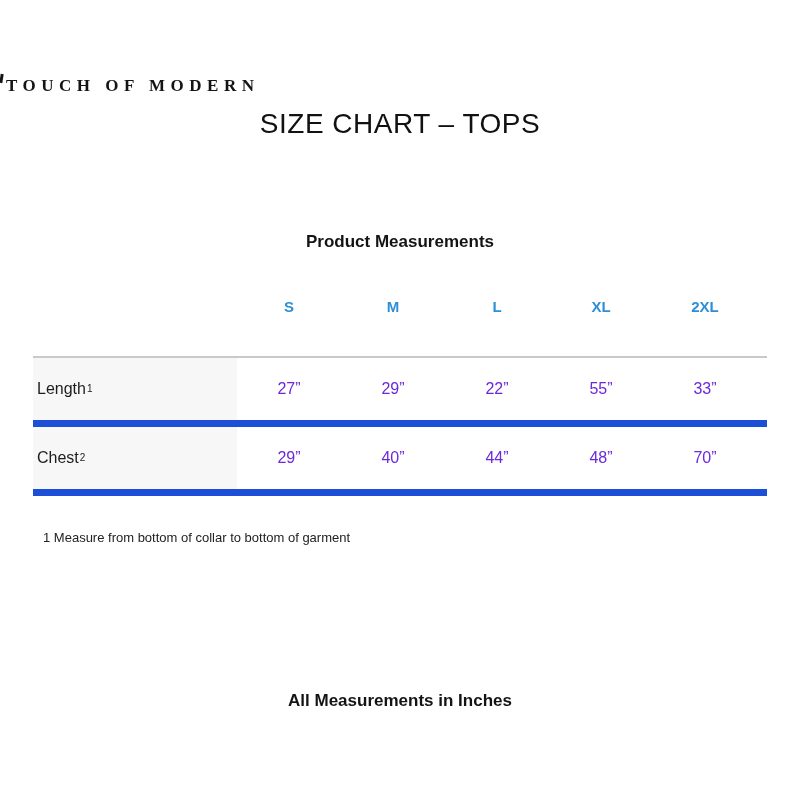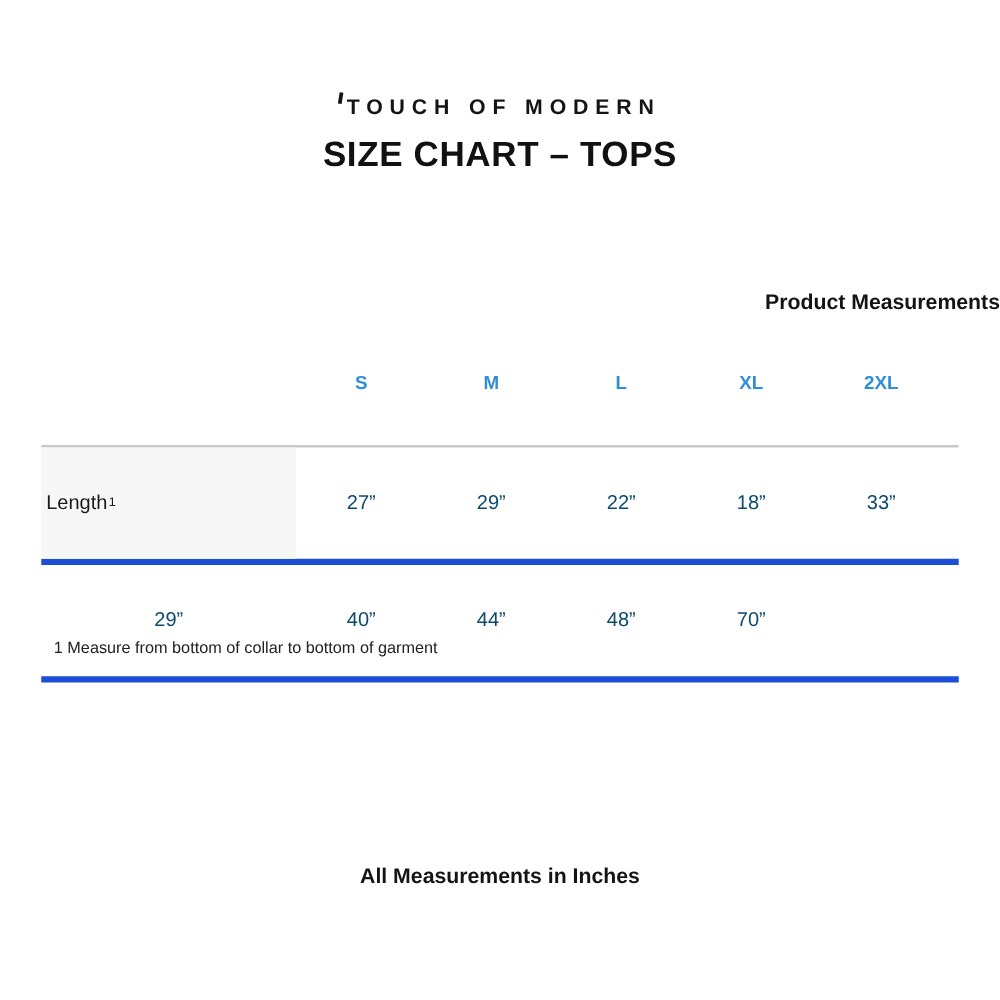--- a/index.html
+++ b/index.html
@@ -7,38 +7,37 @@
     position:relative;
     width:800px;height:800px;
     background:#ffffff;
     font-family:"Liberation Sans","DejaVu Sans",sans-serif;
     color:#1c1c1c;
     overflow:hidden;
   }
   
   .logo{
     position:absolute;top:74px;left:0;width:100%;
-    text-align:center;
     font-size:17px;font-weight:700;letter-spacing:5.5px;
-    color:#141414;white-space:nowrap;
+    color:#141414;white-space:nowrap;font-family:Liberation Serif, serif;
   }
   .logo-mark{
     display:inline-block;width:3px;height:9px;background:#141414;
     transform:rotate(9deg);margin-right:3px;vertical-align:8px;
   }
   
   .title{
     position:absolute;top:108px;left:0;width:100%;
     text-align:center;
-    font-size:28px;font-weight:700;letter-spacing:0.5px;color:#111111;
+    font-size:28px;font-weight:400;letter-spacing:0.5px;color:#111111;
   }
   
   .section-title{
     position:absolute;top:232px;left:0;width:100%;
-    text-align:right;
+    text-align:center;
     font-size:17px;font-weight:600;color:#141414;
   }
   
   .grid-row{
     display:grid;
     grid-template-columns:204px repeat(5,1fr);
     padding-right:10px;
     box-sizing:border-box;
   }
   
@@ -49,41 +48,41 @@
     text-align:center;
     font-size:15px;font-weight:600;
     color:#2e8fd6;
   }
   
   .table{
     position:absolute;top:356px;left:33px;width:734px;
     border-top:2px solid #c9c9c9;
   }
   .table .row{
-    height:94px;
+    height:69px;
     align-items:center;
-    border-bottom:5px solid #1d4ed8;
+    border-bottom:7px solid #1d4ed8;
   }
   .label-cell{
     background:#f7f7f7;
     height:100%;
     display:flex;align-items:center;
     padding-left:4px;box-sizing:border-box;
     font-size:16px;color:#1c1c1c;
   }
   .label-cell sup{
     font-size:10px;line-height:0;vertical-align:6px;margin-left:1px;
   }
   .value-cell{
     text-align:center;
-    font-size:16px;color:#0c4a6e;
+    font-size:16px;color:#6d28d9;
   }
   
   .footnotes{
-    position:absolute;top:510px;left:43px;
+    position:absolute;top:530px;left:43px;
     font-size:13px;line-height:15.5px;color:#222222;
   }
   
   .footer-note{
     position:absolute;top:691px;left:0;width:100%;
     text-align:center;
     font-size:17px;font-weight:700;color:#141414;
   }
 </style>
 </head>
@@ -109,25 +108,29 @@
   <div class="table">
 
     <div class="row grid-row">
       <div class="label-cell">
           <span>Length</span>
           <sup>1</sup>
         </div>
       <div class="value-cell">27”</div>
       <div class="value-cell">29”</div>
       <div class="value-cell">22”</div>
-      <div class="value-cell">18”</div>
+      <div class="value-cell">55”</div>
       <div class="value-cell">33”</div>
     </div>
 
     <div class="row grid-row">
+      <div class="label-cell">
+          <span>Chest</span>
+          <sup>2</sup>
+        </div>
       <div class="value-cell">29”</div>
       <div class="value-cell">40”</div>
       <div class="value-cell">44”</div>
       <div class="value-cell">48”</div>
       <div class="value-cell">70”</div>
     </div>
 
   </div>
 
   <div class="footnotes">

